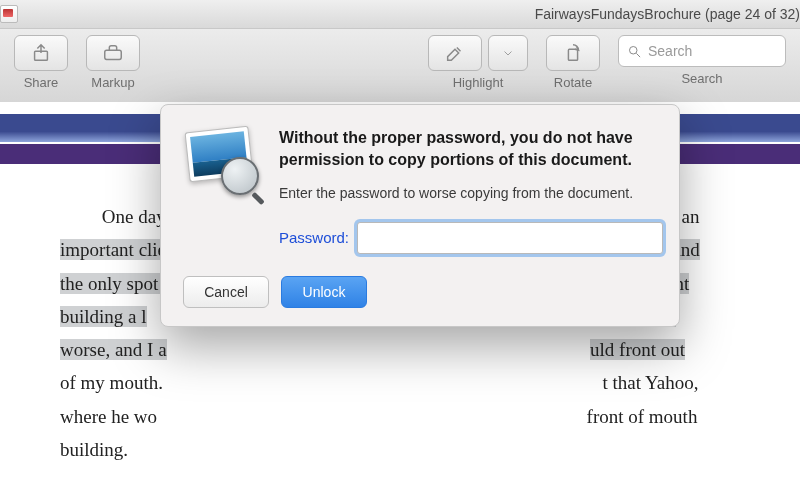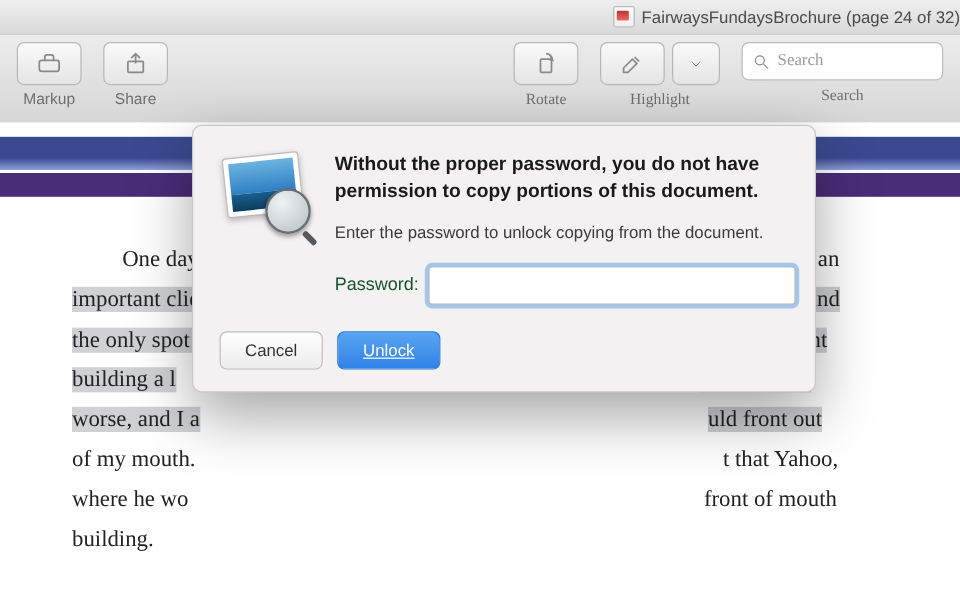--- a/index.html
+++ b/index.html
@@ -9,21 +9,21 @@
     height: 500px;
     overflow: hidden;
     font-family: -apple-system, "Helvetica Neue", Helvetica, Arial, sans-serif;
     background: #f0f0f0;
   }
   .titlebar {
     height: 28px;
     background: linear-gradient(#efefef, #d9d9d9);
     display: flex;
     align-items: center;
-    justify-content: flex-end;
+    justify-content: space-between;
     font-size: 14px;
     color: #4a4a4a;
     border-bottom: 1px solid #c8c8c8;
     position: relative;
   }
   .titlebar .doc-icon {
     width: 16px;
     height: 16px;
     margin-right: 6px;
     display: inline-block;
@@ -49,21 +49,21 @@
     padding: 6px 14px 0 14px;
     color: #6a6a6a;
     font-size: 13px;
   }
   .toolbar .group {
     display: flex;
     flex-direction: column;
     align-items: center;
     margin-right: 18px;
   }
-  .toolbar .group.right { margin-right: 0; margin-left: 18px; font-family: Liberation Serif, serif; }
+  .toolbar .group.right { margin-right: 0; margin-left: 18px; }
   .toolbar .spacer { flex: 1; }
   .toolbar .btnrow {
     display: flex;
     gap: 6px;
     margin-bottom: 4px;
   }
   .tbtn {
     height: 34px;
     min-width: 40px;
     padding: 0 6px;
@@ -184,21 +184,21 @@
     line-height: 1.4;
   }
   .pw-row {
     margin-top: 18px;
     display: flex;
     align-items: center;
     margin-left: 96px;
   }
   .pw-row label {
     font-size: 15px;
-    color: #14532d;
+    color: #1d4ed8;
     margin-right: 8px;
   }
   .pw-input {
     flex: 1;
     height: 30px;
     border: 1px solid #b9b9b9;
     border-radius: 3px;
     background: #fff;
     box-shadow: 0 0 0 3px rgba(96,163,234,0.55);
     padding: 0 6px;
@@ -216,86 +216,85 @@
     font-size: 14px;
     display: flex; align-items:center; justify-content:center;
     border: 1px solid #bfbfbf;
     background: linear-gradient(#ffffff, #ececec);
     color: #333;
   }
   .dbtn.primary {
     border: 1px solid #2a7be0;
     background: linear-gradient(#5aa4f3, #2f82e6);
     color: #fff;
-    text-decoration: underline;
   }
 </style>
 </head>
 <body>
 
 <div class="titlebar">
   <span class="doc-icon"></span>
   <span>FairwaysFundaysBrochure (page 24 of 32)</span>
 </div>
 
 <div class="toolbar">
 
   <div class="group">
     <div class="btnrow">
       <div class="tbtn">
         <svg class="icon" viewBox="0 0 24 24">
+            <rect x="5" y="10" width="14" height="10" rx="1"></rect>
+            <path d="M12 3 L12 12 M8 7 L12 3 L16 7"></path>
+          </svg>
+      </div>
+    </div>
+    <span class="tlabel">Share</span>
+  </div>
+
+  <div class="group">
+    <div class="btnrow">
+      <div class="tbtn">
+        <svg class="icon" viewBox="0 0 24 24">
             <rect x="3" y="9" width="18" height="10" rx="2"></rect>
             <path d="M8 9 V6 a2 2 0 0 1 2 -2 h4 a2 2 0 0 1 2 2 V9"></path>
           </svg>
       </div>
     </div>
     <span class="tlabel">Markup</span>
   </div>
 
-  <div class="group">
+  <div class="spacer"></div>
+
+  <div class="group right">
     <div class="btnrow">
       <div class="tbtn">
         <svg class="icon" viewBox="0 0 24 24">
-            <rect x="5" y="10" width="14" height="10" rx="1"></rect>
-            <path d="M12 3 L12 12 M8 7 L12 3 L16 7"></path>
-          </svg>
-      </div>
-    </div>
-    <span class="tlabel">Share</span>
-  </div>
-
-  <div class="spacer"></div>
+            <path d="M4 20 L8 20 L16 12 L12 8 L4 16 Z"></path>
+            <path d="M14 6 L18 10"></path>
+          </svg>
+      </div>
+      <div class="tbtn narrow">
+        <svg class="icon" viewBox="0 0 24 24" style="width:12px;height:12px">
+            <path d="M5 9 L12 16 L19 9"></path>
+          </svg>
+      </div>
+    </div>
+    <span class="tlabel">Highlight</span>
+  </div>
 
   <div class="group right">
     <div class="btnrow">
       <div class="tbtn">
         <svg class="icon" viewBox="0 0 24 24">
             <rect x="7" y="8" width="10" height="12" rx="1"></rect>
             <path d="M12 3 a6 6 0 0 1 6 6 M16 5 L18 9 L14 8"></path>
           </svg>
       </div>
     </div>
     <span class="tlabel">Rotate</span>
-  </div>
-
-  <div class="group right">
-    <div class="btnrow">
-      <div class="tbtn">
-        <svg class="icon" viewBox="0 0 24 24">
-            <path d="M4 20 L8 20 L16 12 L12 8 L4 16 Z"></path>
-            <path d="M14 6 L18 10"></path>
-          </svg>
-      </div>
-      <div class="tbtn narrow">
-        <svg class="icon" viewBox="0 0 24 24" style="width:12px;height:12px">
-            <path d="M5 9 L12 16 L19 9"></path>
-          </svg>
-      </div>
-    </div>
-    <span class="tlabel">Highlight</span>
   </div>
 
   <div class="group right">
     <div class="btnrow">
       <div class="search-field">
         <svg class="icon" style="width:15px;height:15px" viewBox="0 0 24 24">
             <circle cx="10" cy="10" r="6"></circle>
             <path d="M15 15 L21 21"></path>
           </svg>
         <span>Search</span>
@@ -334,21 +333,21 @@
 </div>
 
 <div class="dialog">
   <div class="dialog-top">
     <div class="dialog-icon">
       <div class="photo"></div>
       <div class="loupe"></div>
     </div>
     <div style="flex:1">
       <div class="dialog-heading">Without the proper password, you do not have permission to copy portions of this document.</div>
-      <div class="dialog-sub">Enter the password to unlock copying from the document.</div>
+      <div class="dialog-sub">Enter the password to worse copying from the document.</div>
     </div>
   </div>
   <div class="pw-row">
     <label>Password:</label>
     <input type="password" class="pw-input" value="" style="">
   </div>
   <div class="dialog-buttons">
     <div class="dbtn">Cancel</div>
     <div class="dbtn primary">Unlock</div>
   </div>

